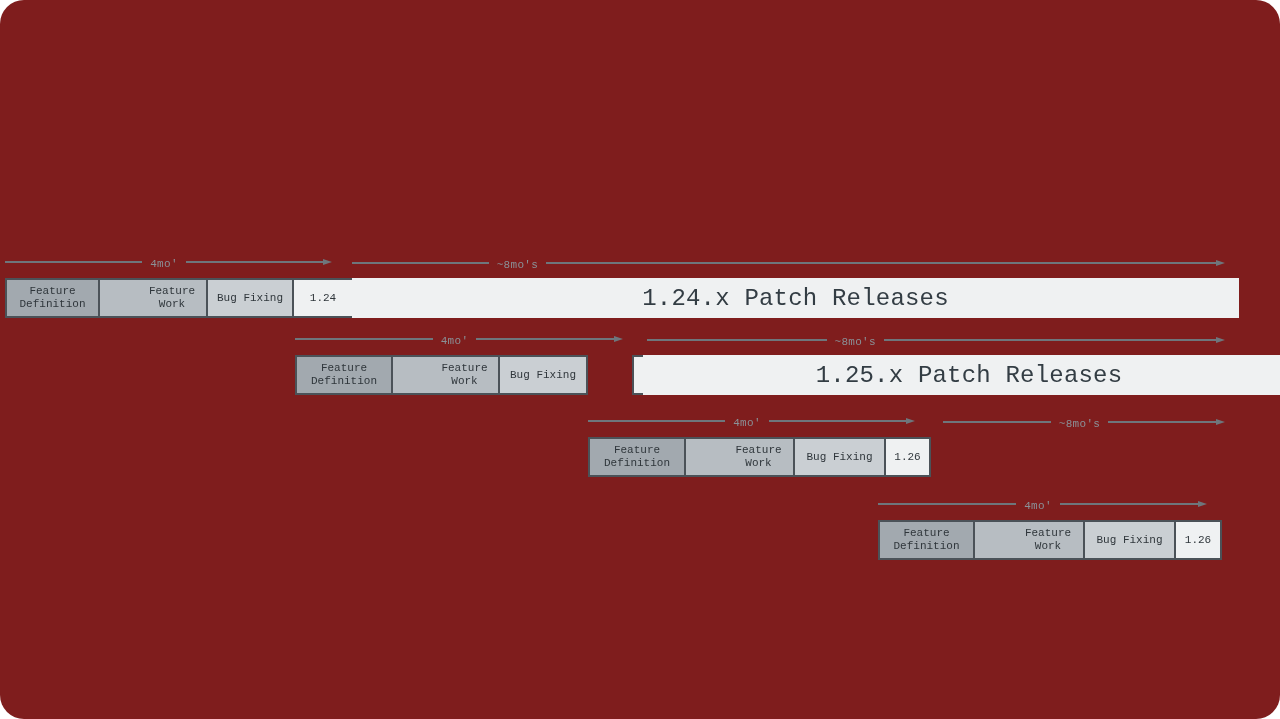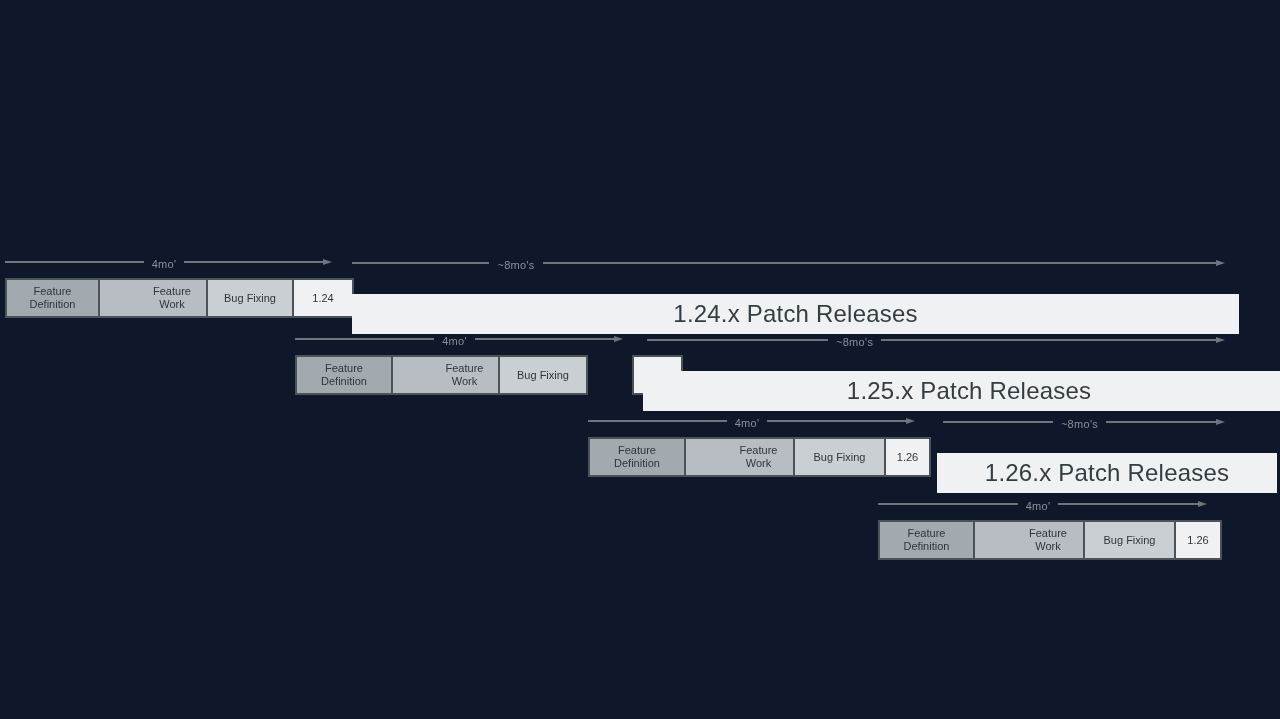--- a/index.html
+++ b/index.html
@@ -1,18 +1,19 @@
 <!DOCTYPE html>
 <html style="--feature-definition: #a2a9af; --feature-work: #b7bdc2; --bug-fixing: #cacfd3; --version-box: #eff1f2; --patch-band: #eff1f2; --border: #4b5258; --arrow: #6e767c; --label-text: #8a9197; --title-text: #333d44;"><head>
 <meta charset="utf-8">
 <style>
   html,body{margin:0;padding:0;background:#ffffff;}
   .canvas{
-    position:relative;width:1280px;height:719px;background:#0f172a;overflow:hidden;
-    font-family:Liberation Sans, sans-serif;
+    position:relative;width:1280px;height:719px;background:#7f1d1d;overflow:hidden;
+    font-family:Liberation Mono, monospace;
+    border-radius:24px;
   }
   
   .arrow{
     position:absolute;height:16px;display:flex;align-items:center;
   }
   .arrow .seg{
     height:1.5px;background:var(--arrow,#6e767c);flex-grow:1;
   }
   .arrow .alabel{
     flex:0 0 auto;margin:3px 8px 0 8px;font-size:11px;letter-spacing:.3px;
@@ -53,21 +54,21 @@
   .ph-4{left:878px;top:520px;}
   
   .ph-1 .fd{width:95px;} .ph-1 .fw{width:110px;} .ph-1 .bf{width:88px;} .ph-1 .ver{width:62px;}
   .ph-2 .fd{width:98px;} .ph-2 .fw{width:109px;} .ph-2 .bf{width:90px;} .ph-2 .ver{width:51px;margin-left:44px;}
   .ph-3 .fd{width:98px;} .ph-3 .fw{width:111px;} .ph-3 .bf{width:93px;} .ph-3 .ver{width:47px;}
   .ph-4 .fd{width:97px;} .ph-4 .fw{width:112px;} .ph-4 .bf{width:93px;} .ph-4 .ver{width:48px;}
   
   .band{
     position:absolute;height:40px;background:var(--patch-band,#eff1f2);
     display:flex;align-items:center;justify-content:center;
-    font-size:24px;color:var(--title-text,#333d44);letter-spacing:.2px;white-space:nowrap;margin-top:16px;
+    font-size:24px;color:var(--title-text,#333d44);letter-spacing:.2px;white-space:nowrap;
   }
   .band-1{left:352px;top:278px;width:887px;}
   .band-2{left:643px;top:355px;width:652px;}
   .band-3{left:937px;top:437px;width:340px;}
 </style>
 </head>
 <body>
 
 <div class="canvas">
 
@@ -122,21 +123,20 @@
     <span class="alabel">~8mo's</span>
     <span class="seg post"></span>
     <span class="head"></span>
   </div>
   <div class="phases ph-3">
     <div class="pbox fd">Feature Definition</div>
     <div class="pbox fw">Feature Work</div>
     <div class="pbox bf">Bug Fixing</div>
     <div class="pbox ver">1.26</div>
   </div>
-  <div class="band band-3">1.26.x Patch Releases</div>
 
   <div class="arrow a4-4">
     <span class="seg pre"></span>
     <span class="alabel">4mo'</span>
     <span class="seg post"></span>
     <span class="head"></span>
   </div>
   <div class="phases ph-4">
     <div class="pbox fd">Feature Definition</div>
     <div class="pbox fw">Feature Work</div>

